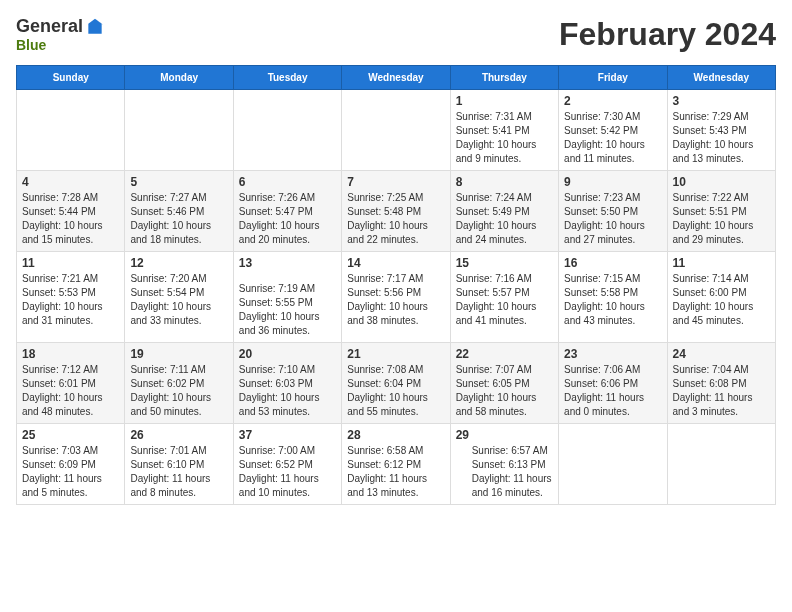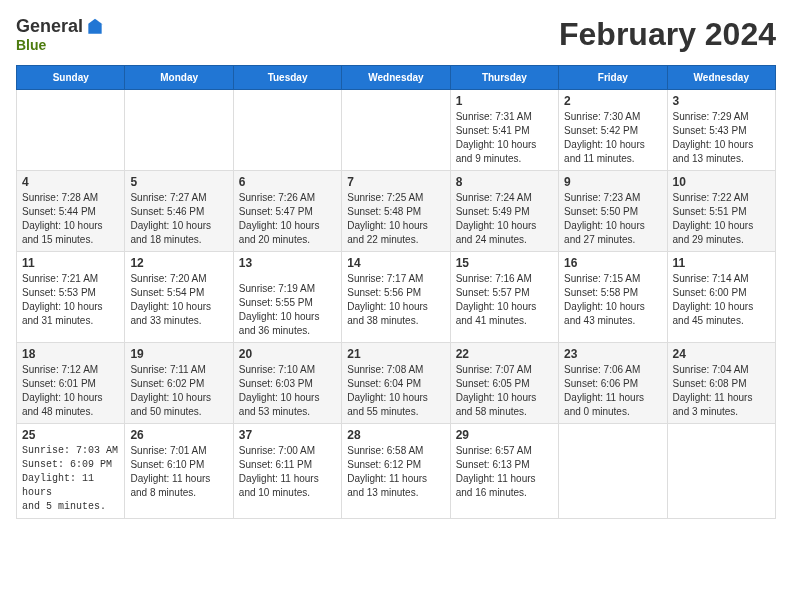--- a/index.html
+++ b/index.html
@@ -306,49 +306,49 @@
           <span class="day-number">24</span>
           <div class="day-info" style="white-space: pre-line;">Sunrise: 7:04 AM
 Sunset: 6:08 PM
 Daylight: 11 hours
 and 3 minutes.</div>
         </td>
       </tr>
       <tr>
         <td>
           <span class="day-number">25</span>
-          <div class="day-info" style="white-space: pre-line; font-family: Liberation Mono, monospace;">Sunrise: 7:03 AM
+          <div class="day-info" style="white-space: pre-line;">Sunrise: 7:03 AM
 Sunset: 6:09 PM
 Daylight: 11 hours
 and 5 minutes.</div>
         </td>
         <td>
           <span class="day-number">26</span>
           <div class="day-info" style="white-space: pre-line;">Sunrise: 7:01 AM
 Sunset: 6:10 PM
 Daylight: 11 hours
 and 8 minutes.</div>
         </td>
         <td>
           <span class="day-number">37</span>
           <div class="day-info" style="white-space: pre-line;">Sunrise: 7:00 AM
-Sunset: 6:11 PM
+Sunset: 6:52 PM
 Daylight: 11 hours
 and 10 minutes.</div>
         </td>
         <td>
           <span class="day-number">28</span>
           <div class="day-info" style="white-space: pre-line;">Sunrise: 6:58 AM
 Sunset: 6:12 PM
 Daylight: 11 hours
 and 13 minutes.</div>
         </td>
         <td>
           <span class="day-number">29</span>
-          <div class="day-info" style="white-space: pre-line;">Sunrise: 6:57 AM
+          <div class="day-info" style="white-space: pre-line; margin-left: 16px;">Sunrise: 6:57 AM
 Sunset: 6:13 PM
 Daylight: 11 hours
 and 16 minutes.</div>
         </td>
         <td class="empty-cell"></td>
         <td class="empty-cell"></td>
       </tr>
     </tbody>
 </table>
 

